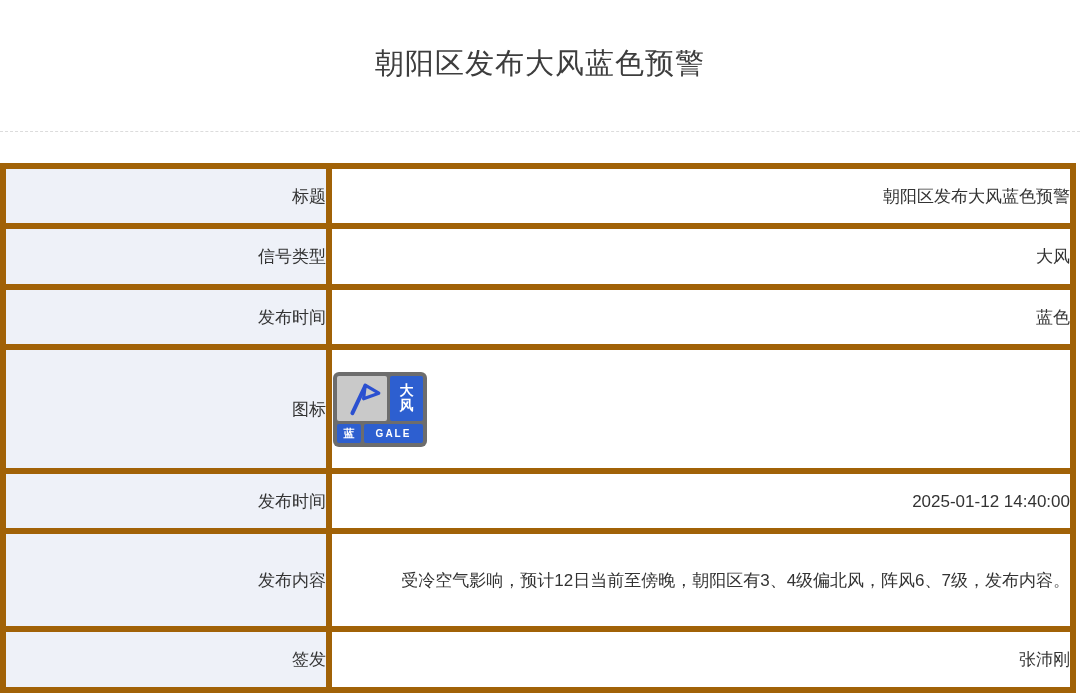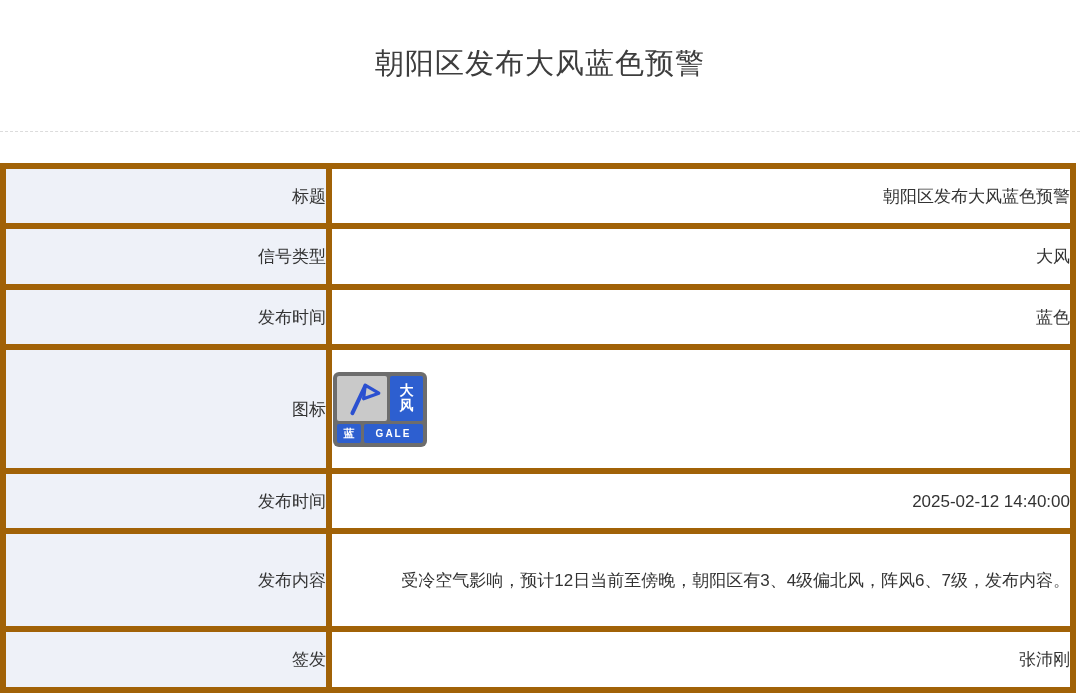--- a/index.html
+++ b/index.html
@@ -167,21 +167,21 @@
           </div>
           <div class="row-bottom">
             <div class="level-cell">蓝</div>
             <div class="code-cell">GALE</div>
           </div>
         </div>
       </td>
     </tr>
     <tr class="r-std">
       <td class="cell-label">发布时间</td>
-      <td class="cell-value">2025-02-12 14:40:00</td>
+      <td class="cell-value">2025-01-12 14:40:00</td>
     </tr>
     <tr class="r-body">
       <td class="cell-label">发布内容</td>
       <td class="cell-value">受冷空气影响，预计12日当前至傍晚，朝阳区有3、4级偏北风，阵风6、7级，发布内容。</td>
     </tr>
     <tr class="r-last">
       <td class="cell-label">签发</td>
       <td class="cell-value">张沛刚</td>
     </tr>
   </tbody>

